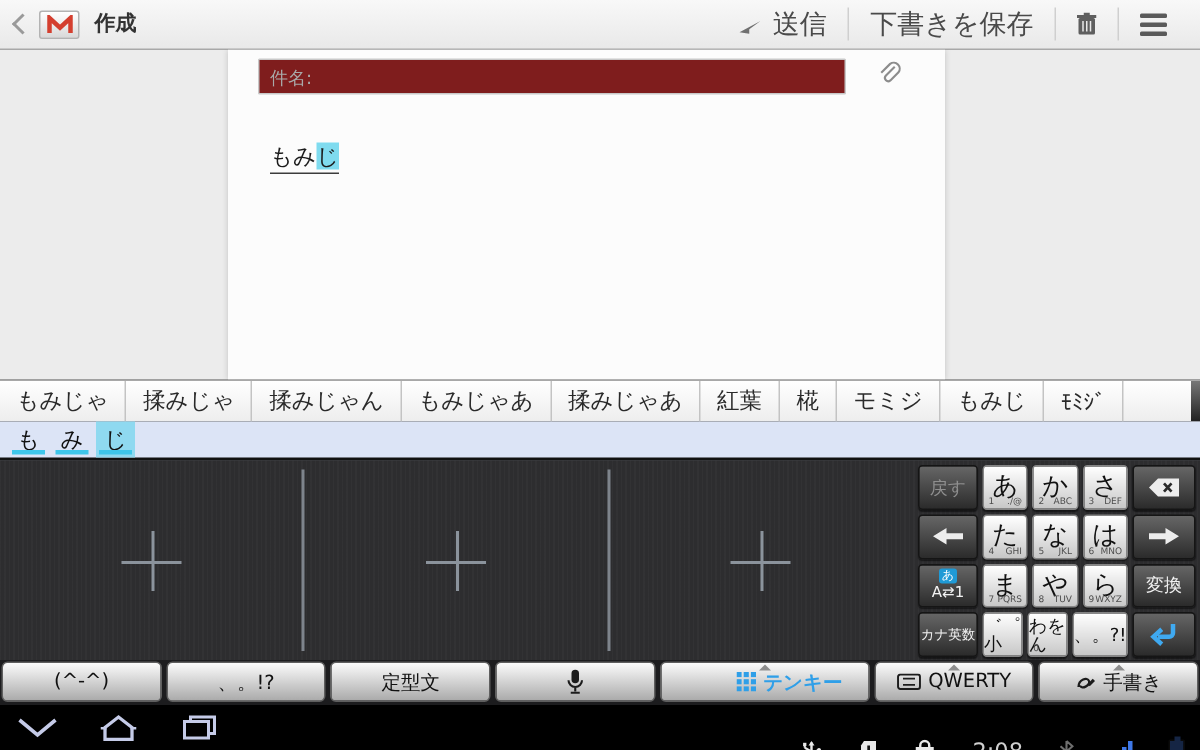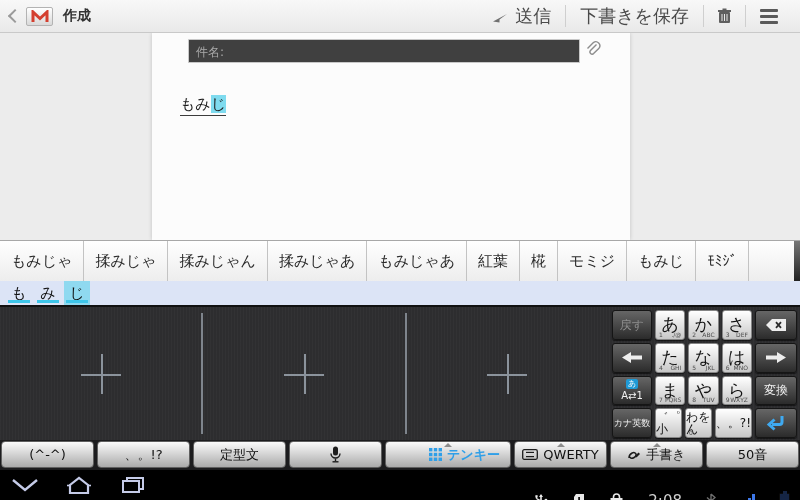--- a/index.html
+++ b/index.html
@@ -17,29 +17,29 @@
   .ab-right { margin-left:auto; display:flex; align-items:center; height:100%; }
   .ab-btn { display:flex; align-items:center; gap:7px; padding:0 14px; height:100%; font-size:18px; color:#4a4a4a; cursor:default; }
   .ab-sep { width:1px; height:22px; background:#cfcfcf; }
   .menu-bars { display:flex; flex-direction:column; gap:3px; position:relative; }
   .menu-bars i { display:block; width:18px; height:3px; background:#5a5a5a; border-radius:1px; }
 
   
   .compose-wrap { flex:1 1 auto; background:#ececec; position:relative; overflow:hidden; }
   .compose-card { position:absolute; left:152px; top:0; bottom:0; width:478px; background:#fcfcfc;
     box-shadow:0 0 4px rgba(0,0,0,.18); }
-  .subject { position:absolute; left:36px; top:6px; width:392px; height:24px; border:1px solid #c8c8c8;
-    background:#404040; border-radius:1px; font-size:12px; color:#a9a9a9; padding:4px 7px; }
+  .subject { position:absolute; left:20px; top:6px; width:392px; height:24px; border:1px solid #c8c8c8;
+    background:#7f1d1d; border-radius:1px; font-size:12px; color:#a9a9a9; padding:4px 7px; }
   .clip { position:absolute; right:28px; top:6px; }
   .bodytext { position:absolute; left:28px; top:62px; font-size:15px; color:#1c1c1c;
     border-bottom:1px solid #3c3c3c; padding-bottom:1px; }
   .bodytext .hl { background:#7fdbef; }
 
   
-  .candbar { height:41px; flex:0 0 auto; background:linear-gradient(#ffffff,#ededed); border-top:1px solid #a8a8a8;
+  .candbar { height:28px; flex:0 0 auto; background:linear-gradient(#ffffff,#ededed); border-top:1px solid #a8a8a8;
     display:flex; align-items:stretch; overflow:hidden; }
   .cand { display:flex; align-items:center; padding:0 11px; font-size:15px; color:#2a2a2a;
     border-right:1px solid #c3c3c3; white-space:nowrap; }
   .cand-spacer { flex:1; }
   .cand-scroll { width:6px; background:linear-gradient(#777,#222); }
 
   
   .comprow { height:26px; flex:0 0 auto; background:#dce4f6; border-bottom:2px solid #111;
     display:flex; align-items:stretch; padding-left:6px; }
   .pchar { width:26px; display:flex; align-items:center; justify-content:center; font-size:15px; color:#111;
@@ -149,22 +149,22 @@
         </svg>
       </div>
       <div class="bodytext"><span>もみ</span><span class="hl">じ</span></div>
     </div>
   </div>
 
   <div class="candbar">
     <div class="cand">もみじゃ</div>
     <div class="cand">揉みじゃ</div>
     <div class="cand">揉みじゃん</div>
+    <div class="cand">もみじゃあ</div>
     <div class="cand">揉みじゃあ</div>
-    <div class="cand">もみじゃあ</div>
     <div class="cand">紅葉</div>
     <div class="cand">椛</div>
     <div class="cand">モミジ</div>
     <div class="cand">もみじ</div>
     <div class="cand">ﾓﾐｼﾞ</div>
 
     <div class="cand-spacer"></div>
     <div class="cand-scroll"></div>
   </div>
 
@@ -363,23 +363,20 @@
       <span>QWERTY</span>
     </div>
     <div class="tbtn">
       <span class="caret"></span>
       <svg width="14" height="14" viewBox="0 0 14 14">
         <path d="M2 10 C2 5, 8 3, 9 6 C10 9, 4 12, 3 9" stroke="#1c1c1c" stroke-width="1.5" fill="none"></path>
         <path d="M9.5 9.5 L13 6 11.5 4.5 8 8 Z" fill="#1c1c1c"></path>
       </svg>
       <span>手書き</span>
     </div>
-    <div class="tbtn">
-        <span>50音</span>
-      </div>
   </div>
 
   <div class="sysbar">
     <div class="nav">
       <div class="navbtn">
         <svg width="26" height="14" viewBox="0 0 26 14">
             <path d="M1 2 L13 12 25 2" stroke="#c5cbe8" stroke-width="2.4" fill="none"></path>
           </svg>
       </div>
       <div class="navbtn">

